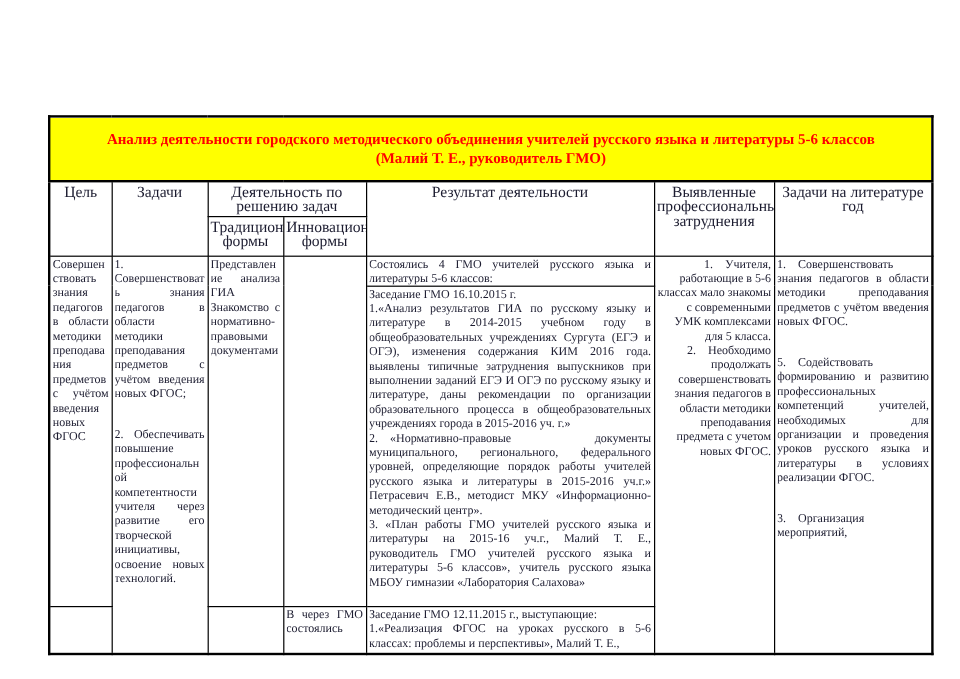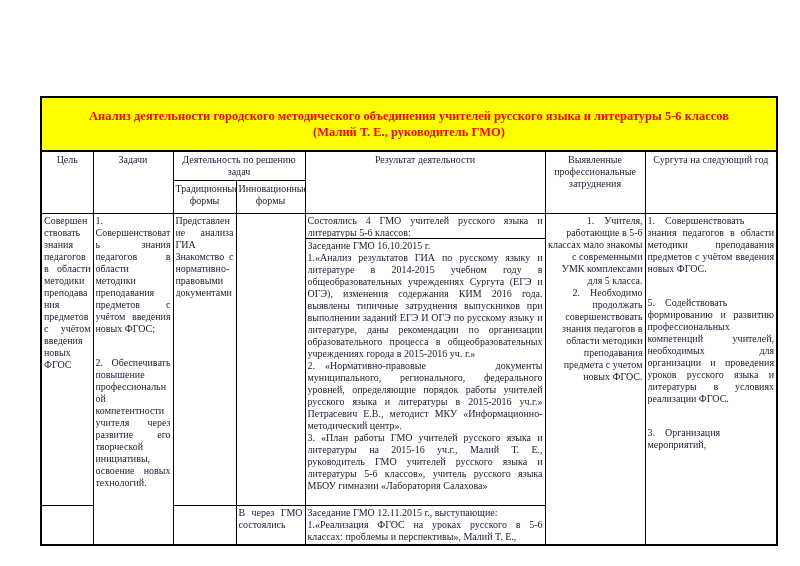--- a/index.html
+++ b/index.html
@@ -24,21 +24,21 @@
     font-weight:bold;font-size:12.5px;line-height:16px;
     text-align:center;padding-top:10px;border-bottom:2px solid var(--c_border);
   }
   tr.r-title{height:54px;}
   tr.r-h1{height:29px;}
   tr.r-h2{height:33px;}
   tr.r-a{height:23px;margin-left:37px;}
   tr.r-b{height:267px;}
   tr.r-c{height:38px;}
   .hc{
-    font-size:10px;line-height:12px;text-align:center;
+    font-size:13px;line-height:12px;text-align:center;
     vertical-align:top;padding-top:2px;
   }
   .bc{
     font-size:10px;line-height:12px;text-align:justify;
     overflow-wrap:break-word;word-wrap:break-word;hyphens:none;
   }
   .leftal{text-align:right;}
   .clip{overflow:hidden;}
   .clip.h-intro{max-height:22px;}
   .clip.h-b{max-height:264px;}
@@ -69,21 +69,21 @@
         <div>(Малий Т. Е., руководитель ГМО)</div>
       </td>
     </tr>
 
     <tr class="r-h1">
       <td rowspan="2" class="hc">Цель</td>
       <td rowspan="2" class="hc">Задачи</td>
       <td colspan="2" class="hc">Деятельность  по решению задач</td>
       <td rowspan="2" class="hc">Результат деятельности</td>
       <td rowspan="2" class="hc">Выявленные профессиональные затруднения</td>
-      <td rowspan="2" class="hc">Сургута на следующий год</td>
+      <td rowspan="2" class="hc">Задачи на литературе год</td>
     </tr>
 
     <tr class="r-h2">
       <td class="hc">Традиционные формы</td>
       <td class="hc">Инновационные формы</td>
     </tr>
 
     <tr class="r-a">
       <td rowspan="2" class="bc">
         <div class="clip h-ab">Совершенствовать знания педагогов в области методики преподавания предметов с учётом введения новых ФГОС</div>

